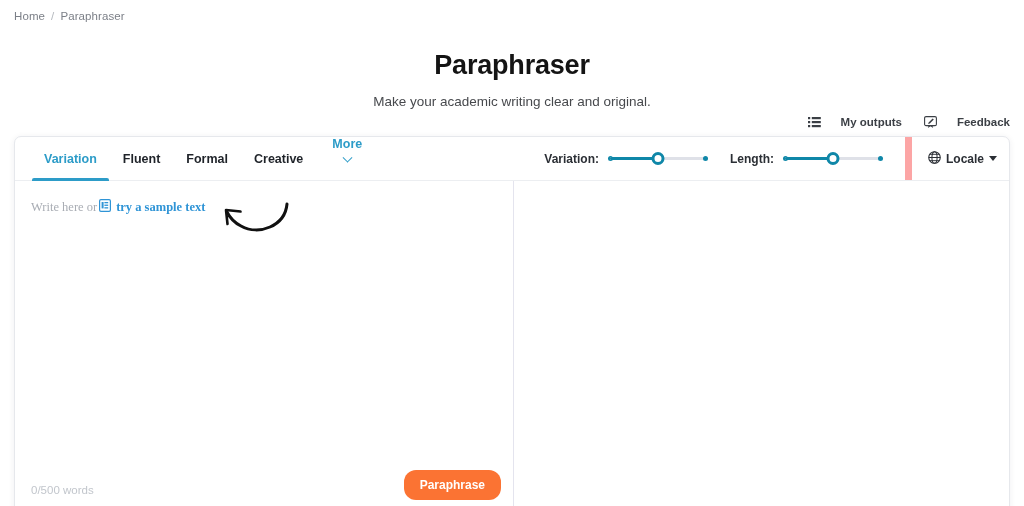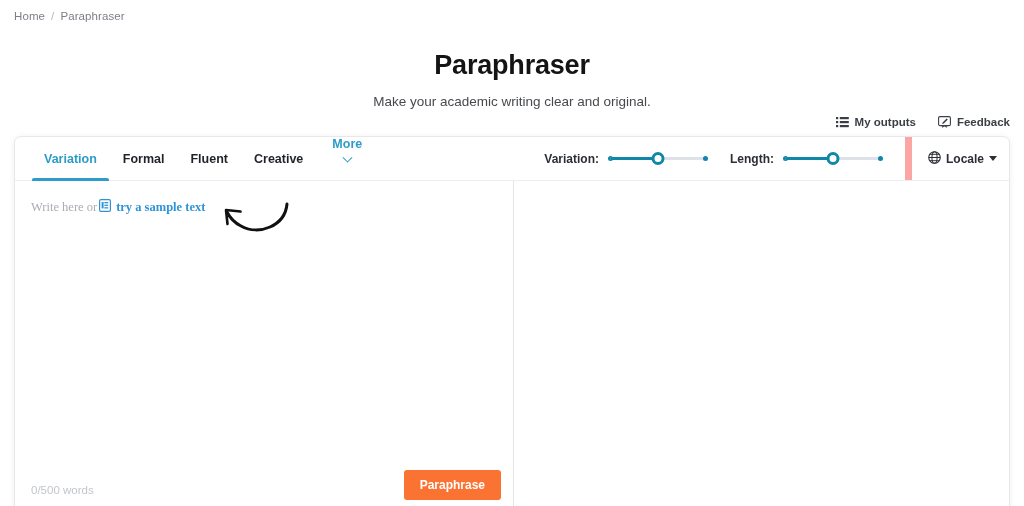--- a/index.html
+++ b/index.html
@@ -34,21 +34,21 @@
     text-align: center;
     font-size: 13.5px; color: #47494d; font-weight: 400;
   }
 
   
   .top-links {
     position: absolute; right: 14px; top: 116px;
     display: flex; align-items: center; gap: 22px;
   }
   .top-link {
-    display: flex; align-items: center; gap: 6px;
+    display: flex; align-items: center; gap: 20px;
     font-size: 11.5px; font-weight: 700; color: #3b3f45; cursor: pointer; text-align: right;
   }
   .top-link .ic { display: flex; align-items: center; }
 
   
   .card {
     position: absolute;
     left: 14px; top: 136px; width: 996px; height: 380px;
     background: #fff;
     border: 1px solid #e6e8ec;
@@ -164,21 +164,21 @@
     height: 64px;
   }
   .word-count {
     position: absolute; left: 16px; bottom: 20px;
     font-size: 11.5px; color: #c2c6cc;
   }
   .paraphrase-btn {
     position: absolute; right: 12px; bottom: 16px;
     background: #fb7333;
     color: #fff; font-size: 12px; font-weight: 700;
-    border: none; border-radius: 3px;
+    border: none; border-radius: 12px;
     padding: 9px 16px;
     cursor: pointer;
     line-height: 1;
   }
 </style>
 </head>
 <body>
 
 <div class="page">
 
@@ -218,24 +218,24 @@
   </div>
 
   <div class="card">
 
     <div class="toolbar">
       <div class="tabs">
         <div class="tab active">
           <span>Variation</span>
         </div>
         <div class="tab">
+          <span>Fluent</span>
+        </div>
+        <div class="tab">
           <span>Formal</span>
-        </div>
-        <div class="tab">
-          <span>Fluent</span>
         </div>
         <div class="tab">
           <span>Creative</span>
         </div>
         <div class="tab more">
           <span>More</span>
           <span class="caret-thin"></span>
         </div>
       </div>
 

